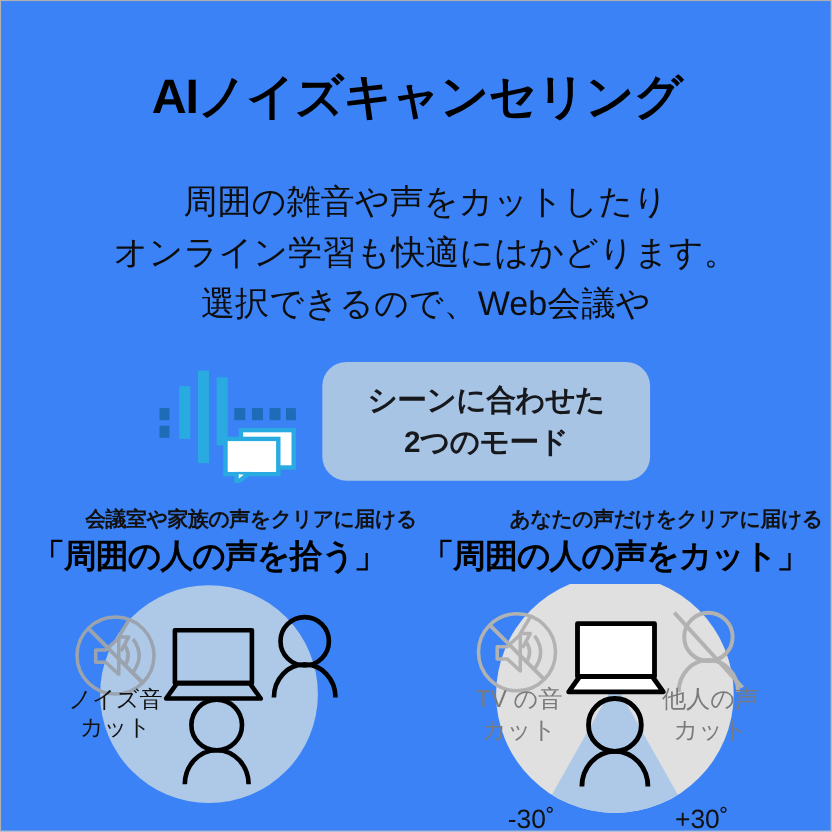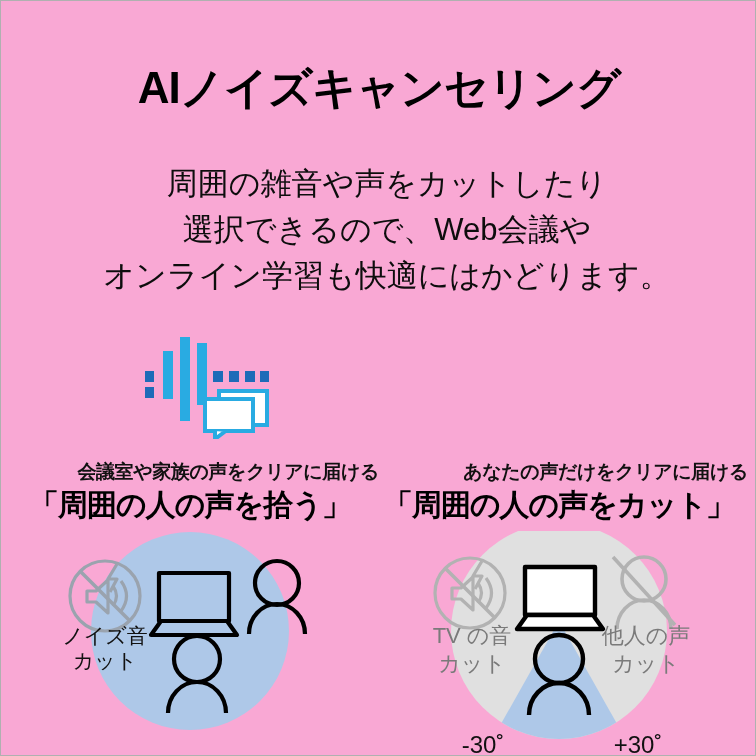--- a/index.html
+++ b/index.html
@@ -4,21 +4,21 @@
 <style>
   html, body {
     margin: 0;
     padding: 0;
     background: #ffffff;
   }
   .page {
     position: relative;
     width: 756px;
     height: 756px;
-    background: #f9a8d4;
+    background: #3b82f6;
     border: 1px solid #b0b0b0;
     box-sizing: border-box;
     overflow: hidden;
     font-family: "Liberation Sans", "DejaVu Sans", sans-serif;
     color: #111111;
   }
 
   
   .title {
     position: absolute;
@@ -127,22 +127,22 @@
 </style>
 </head>
 <body>
 
 <div class="page">
 
   <div class="title">AIノイズキャンセリング</div>
 
   <div class="lead">
     <div>周囲の雑音や声をカットしたり</div>
+    <div>オンライン学習も快適にはかどります。</div>
     <div>選択できるので、Web会議や</div>
-    <div>オンライン学習も快適にはかどります。</div>
   </div>
 
   <div class="badge-row">
 
     <svg class="wave-icon" viewBox="0 0 128 106">
 
       <rect x="2" y="38" width="9" height="11" fill="#1e6bb8"></rect>
       <rect x="2" y="54" width="9" height="11" fill="#1e6bb8"></rect>
 
       <rect x="20" y="18" width="10" height="48" fill="#29abe2"></rect>
@@ -154,20 +154,26 @@
       <rect x="102" y="38" width="10" height="11" fill="#1e6bb8"></rect>
       <rect x="117" y="38" width="9" height="11" fill="#1e6bb8"></rect>
 
       <rect x="76" y="58" width="48" height="34" fill="#ffffff" stroke="#29abe2" stroke-width="4"></rect>
 
       <rect x="62" y="66" width="48" height="32" fill="#ffffff" stroke="#29abe2" stroke-width="4"></rect>
       <path d="M72 96 L72 106 L84 97 Z" fill="#ffffff" stroke="#29abe2" stroke-width="4" stroke-linejoin="round"></path>
       <rect x="66" y="88" width="40" height="8" fill="#ffffff"></rect>
     </svg>
 
+    <div class="badge">
+      <div class="badge-text">
+        <div>シーンに合わせた</div>
+        <div>2つのモード</div>
+      </div>
+    </div>
   </div>
 
   <div class="panel left">
     <div class="panel-sub">会議室や家族の声をクリアに届ける</div>
     <div class="panel-head">「周囲の人の声を拾う」</div>
 
     <svg class="panel-figure" viewBox="0 0 378 226">
 
       <circle cx="189" cy="100" r="99" fill="#aec8e8"></circle>
 

